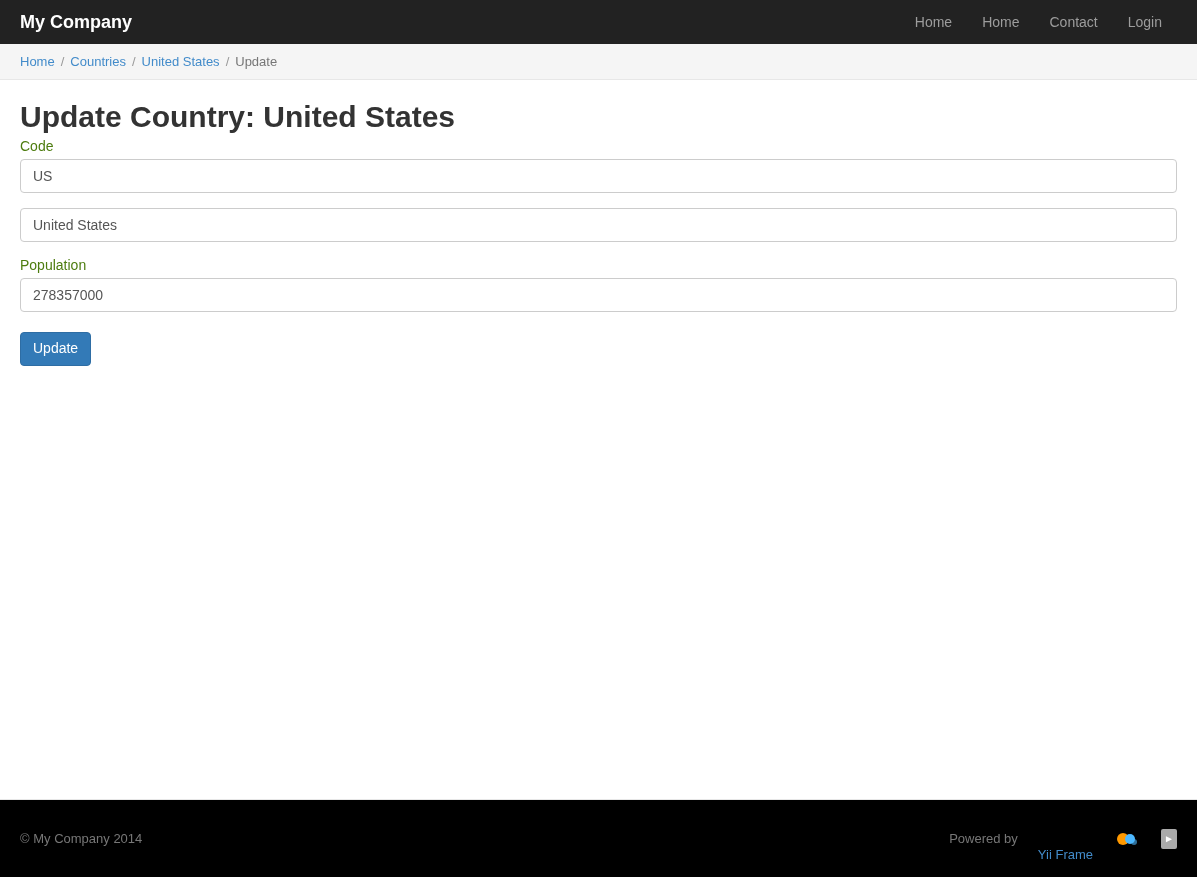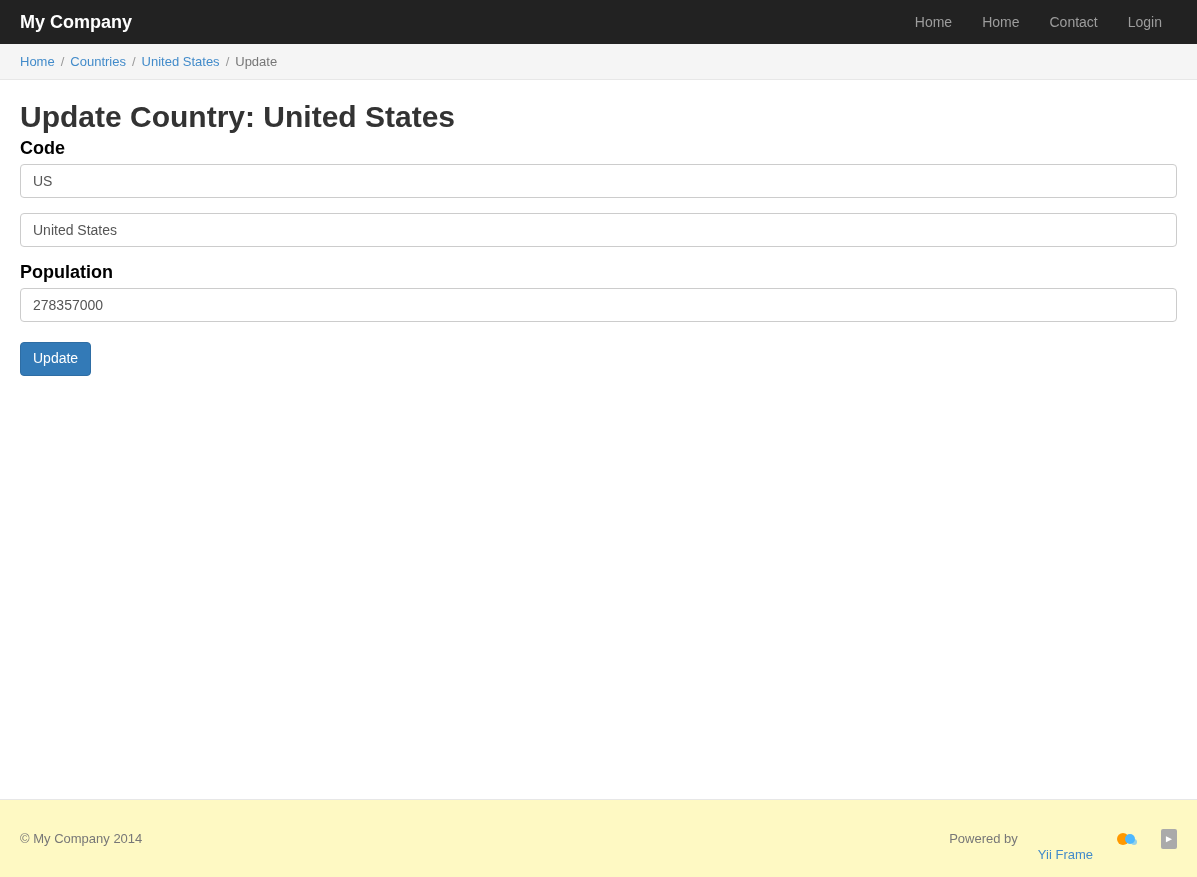--- a/index.html
+++ b/index.html
@@ -96,24 +96,24 @@
       color: #333;
       margin-bottom: 4px;
     }
 
     .form-group {
       margin-bottom: 15px;
     }
 
     .form-label {
       display: block;
-      font-weight: bold;
+      font-weight: normal;
       margin-bottom: 5px;
-      font-size: 18px;
-      color: #000000;
+      font-size: 14px;
+      color: #4d7c0f;
     }
 
     .form-control {
       display: block;
       width: 100%;
       padding: 0 12px;
       font-size: 14px;
       line-height: 1.42857;
       color: #555;
       background-color: #fff;
@@ -134,21 +134,21 @@
       border: 1px solid #2e6da4;
       border-radius: 4px;
       background-color: #337ab7;
       color: #fff;
       text-decoration: none;
       margin-top: 5px;
     }
 
     
     .footer {
-      background-color: #fef9c3;
+      background-color: #000000;
       border-top: 1px solid #e7e7e7;
       padding: 15px 20px;
       display: flex;
       justify-content: space-between;
       align-items: center;
       font-size: 13px;
       color: #777;
     }
 
     .footer-powered {

